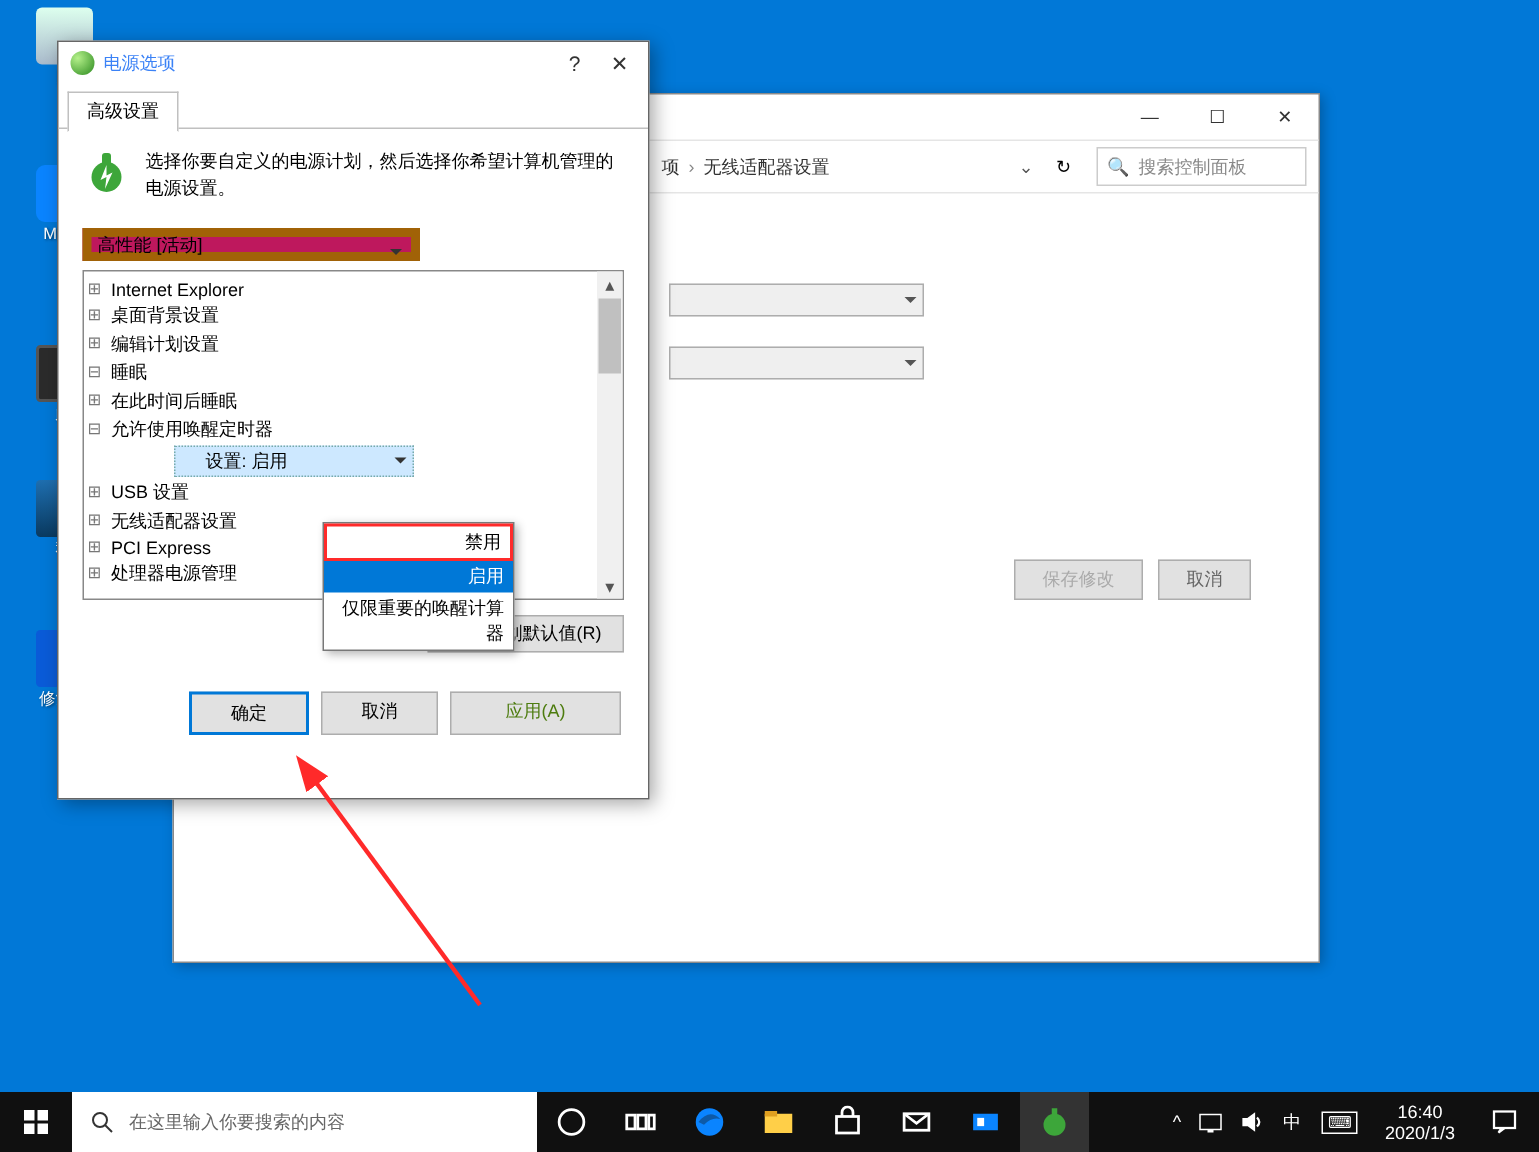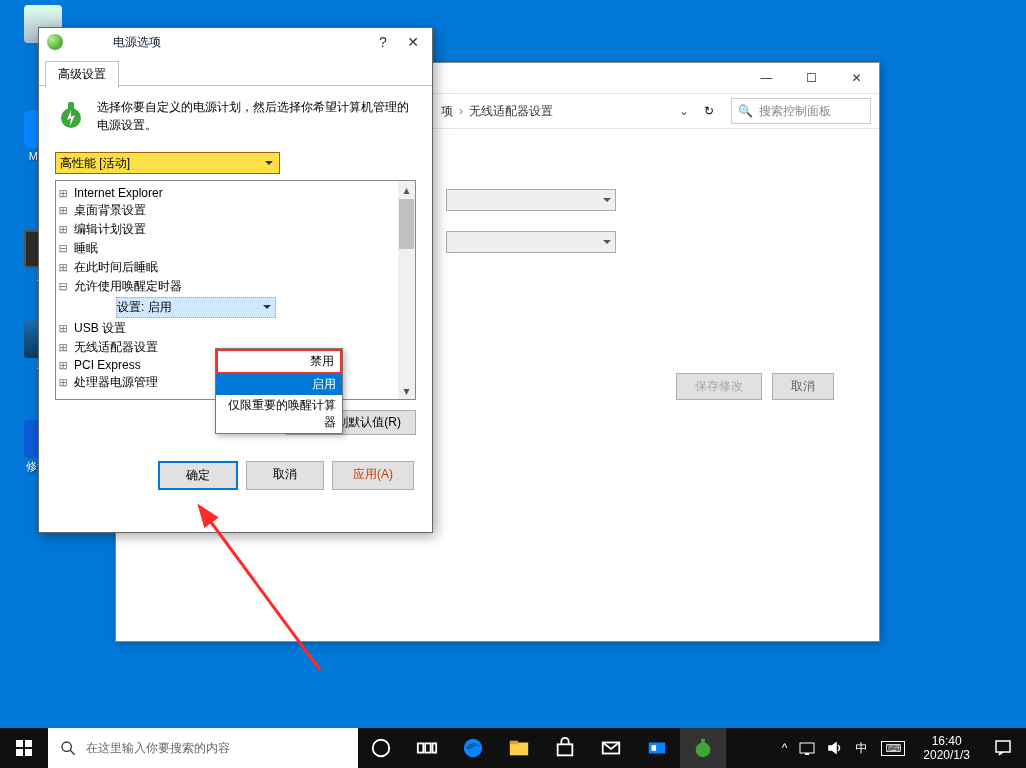--- a/index.html
+++ b/index.html
@@ -30,60 +30,60 @@
 .fake-combo { width: 170px; height: 22px; border:1px solid #adadad; margin-left: 330px; margin-bottom: 20px; background:#efefef; position:relative;}
 .fake-combo:after{content:"";position:absolute;right:4px;top:8px;border:4px solid transparent;border-top-color:#555}
 .bgwin .btnrow { margin-top: 120px; margin-left: 560px; display:flex; gap:10px; }
 .stdbtn { padding: 4px 18px; background:#e1e1e1; border:1px solid #adadad; color:#666;text-align:right; }
 .stdbtn.disabled{color:#aaa}
 
 
 .dialog { position: absolute; top: 27px; left: 38px; width: 395px; height: 506px; background:#fff; border:1px solid #666; box-shadow: 3px 3px 12px rgba(0,0,0,.35); }
 .dialog .dlgtitle { height: 28px; display:flex; align-items:center; padding:0 4px 0 8px; }
 .dlgtitle .ico { width:16px; height:16px; background: radial-gradient(circle at 30% 30%, #b4f08a, #2b8a1e); border-radius:50%; margin-right:6px;}
-.dlgtitle .txt { flex:1; color:#0f172a; font-size: 12px; margin-left: 44px;}
+.dlgtitle .txt { flex:1; color:#3b82f6; font-size: 12px;}
 .dlgtitle .help { width: 30px; text-align:center; font-size:14px; color:#333; }
 .dlgtitle .close { width: 30px; text-align:center; font-size:14px; color:#333; }
 .tabstrip { height: 26px; padding-left:6px; border-bottom:1px solid #c0c0c0; margin-top:4px; }
 .tab { display:inline-block; padding:4px 12px; border:1px solid #c0c0c0; border-bottom:1px solid #fff; background:#fff; position:relative; top:1px;}
 .tabbody { padding: 12px 16px 16px 16px; }
 .desc { display:flex; gap:10px; }
 .desc .bigico { width:32px; height:32px; }
 .desc .bigico svg{width:32px;height:32px}
 .desc .txt { flex:1; line-height:1.5; }
-.plan-combo { margin-top: 18px; width: 225px; height:22px; border:1px solid #a16207; background:#fde047; display:flex; align-items:center; padding:0 4px; position:relative;}
+.plan-combo { margin-top: 18px; width: 225px; height:22px; border:6px solid #a16207; background:#be185d; display:flex; align-items:center; padding:0 4px; position:relative;}
 .plan-combo span{flex:1}
 .plan-combo:after{content:"";position:absolute;right:6px;top:8px;border:4px solid transparent;border-top-color:#333}
 
 .tree { margin-top: 6px; height: 220px; border:1px solid #888; background:#fff; position: relative; overflow: visible; padding: 4px 0; }
 .tree-scroll { position:absolute; right:0; top:0; bottom:0; width:17px; background:#f0f0f0; }
 .tree-scroll .thumb{ position:absolute; top:18px; height:50px; left:1px; right:1px; background:#c0c0c0;}
 .tree-scroll .arr{position:absolute;left:0;right:0;height:17px;display:flex;align-items:center;justify-content:center;color:#555}
 .tree-scroll .arr.up{top:0}.tree-scroll .arr.dn{bottom:0}
 .tree ul { list-style:none; }
 .tree li { padding: 1px 0 1px 0; white-space: nowrap; }
 .tree .row { display:flex; align-items:center; }
 .exp { width:14px; height:14px; margin: 0 4px 0 0; display:inline-flex; align-items:center; justify-content:center; color:#777; font-size:11px; line-height: 1; }
 .tree .lbl { }
 .ind1{padding-left:10px}.ind2{padding-left:28px}
-.setting-row { background:#cde8ff; border:1px dotted #7aa; display:flex; align-items:center; width: 160px; margin-left: 60px; padding:1px 0; position:relative;}
+.setting-row { background:#cde8ff; border:1px dotted #7aa; display:flex; align-items:center; width: 160px; margin-left: 60px; padding:1px 20px; position:relative;}
 .setting-row .k{color:#000}
 .setting-row:after{content:"";position:absolute;right:4px;top:7px;border:4px solid transparent;border-top-color:#333}
 .dropdown { position:absolute; left: 215px; top: 348px; width:128px; border:1px solid #787878; background:#fff; box-shadow:2px 2px 6px rgba(0,0,0,.3); z-index:5;}
 .dropdown .opt { padding:2px 6px;text-align:right; }
 .dropdown .opt.highlight-red { border:2px solid #ff2a2a; }
 .dropdown .opt.sel { background:#0078d7; color:#fff; }
 
 .restorebtn-row { display:flex; justify-content:flex-end; margin-top:10px; }
 .restorebtn { padding:3px 14px; background:#e1e1e1; border:1px solid #adadad; }
 
 .dlg-btnrow { display:flex; justify-content:flex-end; gap:8px; margin-top: 26px; padding-right: 2px;}
 .ok { padding:4px 26px; background:#e1e1e1; border:2px solid #0078d7; }
 .cancel { padding:4px 26px; background:#e1e1e1; border:1px solid #adadad; }
-.apply { padding:4px 20px; background:#e1e1e1; border:1px solid #adadad; color:#c2410c; }
+.apply { padding:4px 36px; background:#e1e1e1; border:1px solid #adadad; color:#4d7c0f; }
 
 
 .arrow { position:absolute; top:500px; left:190px; width:160px; height:180px; pointer-events:none; z-index:20;}
 
 
 .taskbar { position:absolute; bottom:0; left:0; right:0; height:40px; background:#101010; display:flex; align-items:flex-start; color:#fff; }
 .start { width:48px; height:40px; display:flex; align-items:center; justify-content:center; }
 .start svg{width:16px;height:16px;fill:#fff}
 .search { flex: 0 0 310px; height:40px; background:#fff; display:flex; align-items:center; padding:0 12px; gap:10px; color:#666; }
 .search svg{width:16px;height:16px;stroke:#333;fill:none;stroke-width:2}

